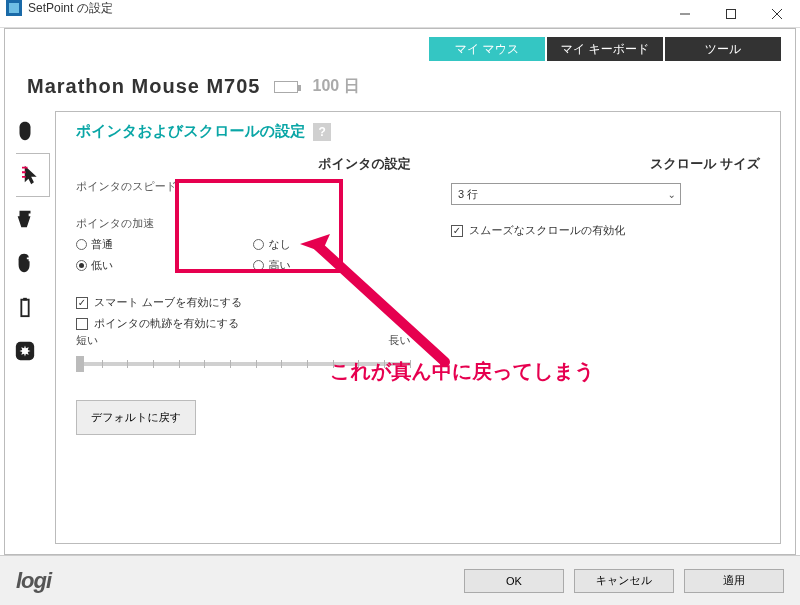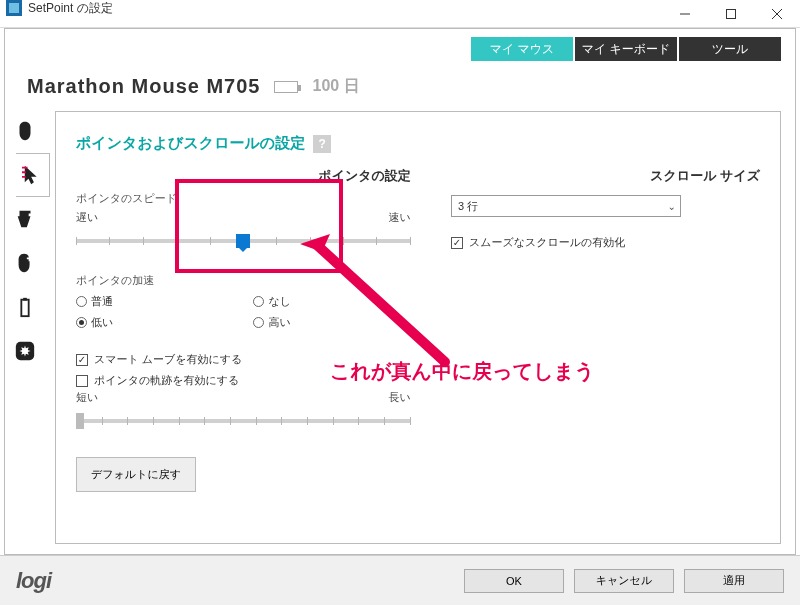--- a/index.html
+++ b/index.html
@@ -12,39 +12,39 @@
   .titlebar .title { font-size: 12px; color: #333; }
   .winbtns { margin-left: auto; display: flex; }
   .winbtn { width: 46px; height: 28px; display:flex; align-items:center; justify-content:center; color:#222; }
   .winbtn svg { width: 12px; height: 12px; }
 
   
   .panel-wrap { position: absolute; inset: 28px 4px 50px 4px; border: 1px solid #bbb; background: #fff; }
 
   
   .tabs { position: absolute; top: 8px; right: 14px; display: flex; gap: 2px; }
-  .tab { width: 102px; height: 24px; display:flex; align-items:center; justify-content:center; font-size: 12px; cursor: pointer; }
+  .tab { width: 116px; height: 24px; display:flex; align-items:center; justify-content:center; font-size: 12px; cursor: pointer; }
   .tab-active { background: #34c6c3; color: #fff; }
   .tab-inactive { background: #333; color: #fff; }
 
   
   .device-header { position: absolute; top: 46px; left: 22px; right: 14px; display: flex; align-items: center; gap: 14px; }
   .device-name { font-size: 20px; font-weight: bold; letter-spacing: 1px; }
   .battery-icon { width: 24px; height: 12px; border: 1.5px solid #aaa; position: relative; }
   .battery-icon::after { content:""; position:absolute; right:-4px; top:3px; width:3px; height:6px; background:#aaa; }
   .battery-days { color: #aaa; font-size: 16px; font-weight: bold;}
 
   
   .vstrip { position: absolute; top: 80px; left: 0; width: 40px; }
   .vtab { width: 40px; height: 44px; display:flex; align-items:center; justify-content:center; border: none; background: transparent; cursor:pointer;}
   .vtab.active { background: #fff; border:1px solid #bbb; border-left:none; position:relative; left:11px; width:34px; }
   .vicon { width:22px; height:22px; display:inline-block;}
 
   
-  .content { position: absolute; top: 82px; left: 50px; right: 14px; bottom: 10px; background: #fff; border:1px solid #bbb; padding: 22px 20px; }
+  .content { position: absolute; top: 82px; left: 50px; right: 14px; bottom: 10px; background: #fff; border:1px solid #bbb; padding: 10px 20px; }
 
   .section-title { color: #0aa6a6; font-size: 15px; font-weight: bold; display:flex; align-items:center; gap:8px;}
   .help-box { width:18px; height:18px; background:#d0d0d0; color:#fff; display:flex; align-items:center; justify-content:center; font-size:12px;}
 
   .cols { display:flex; gap: 40px; margin-top: 14px; }
   .col-l { flex: 1 1 52%; }
   .col-r { flex: 1 1 48%; }
 
   .sub-title { font-weight: bold; font-size: 13px; margin-bottom: 4px; text-align: right; }
 
@@ -167,43 +167,20 @@
   <div class="content">
     <div class="section-title">
       <span>ポインタおよびスクロールの設定</span>
       <span class="help-box">?</span>
     </div>
 
     <div class="cols">
       <div class="col-l">
         <div class="sub-title">ポインタの設定</div>
         <div class="label">ポインタのスピード</div>
-        <div class="slider-wrap">
-          <div class="slider-labels">
-            <span>遅い</span>
-            <span>速い</span>
-          </div>
-          <div class="slider-track">
-            <div class="slider-bar"></div>
-            <div class="slider-ticks">
-                <i></i>
-                <i></i>
-                <i></i>
-                <i></i>
-                <i></i>
-                <i></i>
-                <i></i>
-                <i></i>
-                <i></i>
-                <i></i>
-                <i></i>
-              </div>
-            <div class="slider-thumb blue"></div>
-          </div>
-        </div>
 
         <div class="label" style="margin-top:22px">ポインタの加速</div>
         <div class="radio-grid">
           <label class="radio">
               <span class="rcircle"></span>
               <span>普通</span>
             </label>
           <label class="radio">
               <span class="rcircle"></span>
               <span>なし</span>

